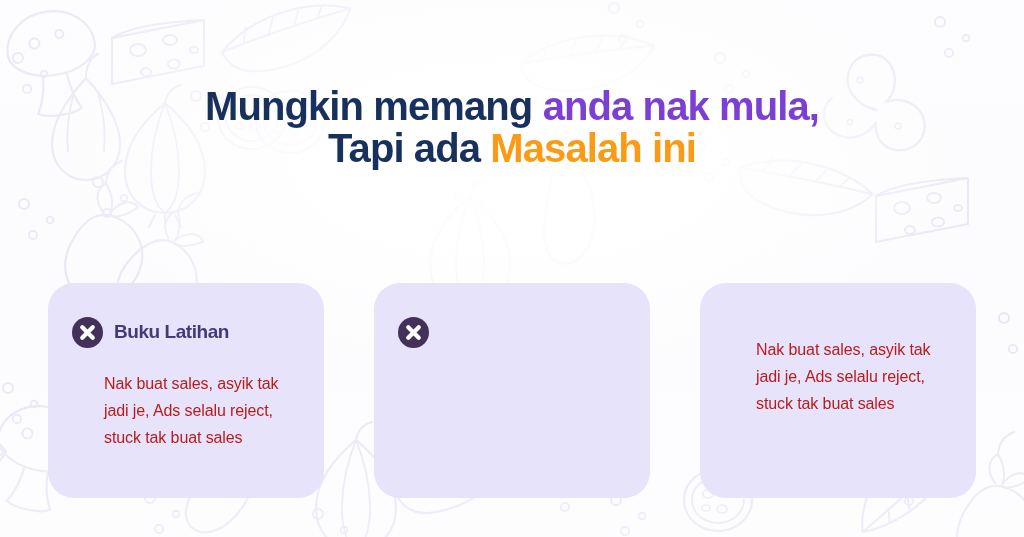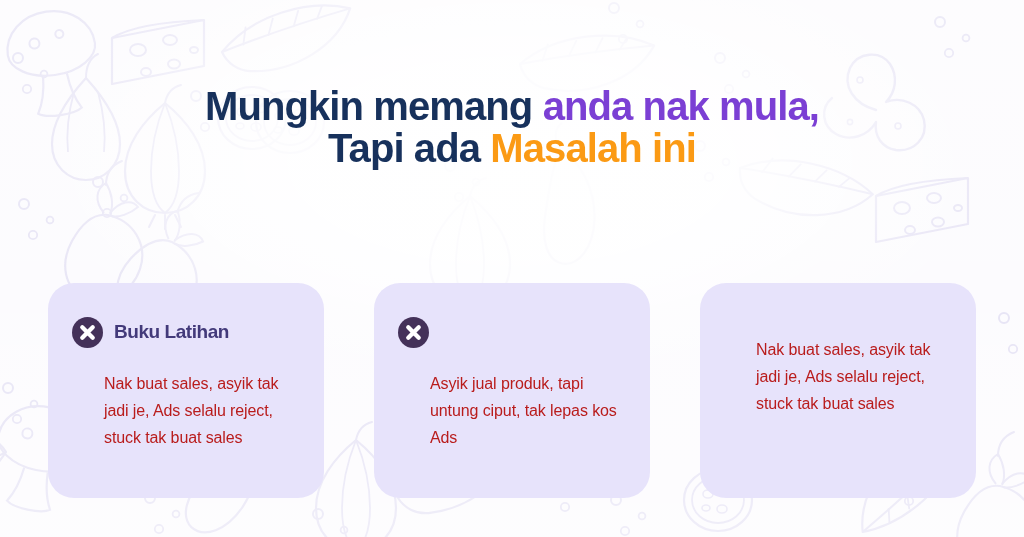--- a/index.html
+++ b/index.html
@@ -285,21 +285,20 @@
         <p class="card-body">Nak buat sales, asyik tak jadi je, Ads selalu reject, stuck tak buat sales</p>
       </div>
 
       <div class="card">
         <div class="card-head">
           <svg class="x-badge" viewBox="0 0 32 32" xmlns="http://www.w3.org/2000/svg" aria-hidden="true">
             <circle cx="16" cy="16" r="16" fill="#443159"></circle>
             <path d="M10.6 10.6 L21.4 21.4 M21.4 10.6 L10.6 21.4" stroke="#FFFFFF" stroke-width="4.4" stroke-linecap="round"></path>
           </svg>
         </div>
-        <p class="card-body">Asyik jual produk, tapi untung ciput, tak lepas kos Ads</p>
       </div>
 
       <div class="card">
         <p class="card-body">Nak buat sales, asyik tak jadi je, Ads selalu reject, stuck tak buat sales</p>
       </div>
 
     </div>
   </div>
 </div>
 

